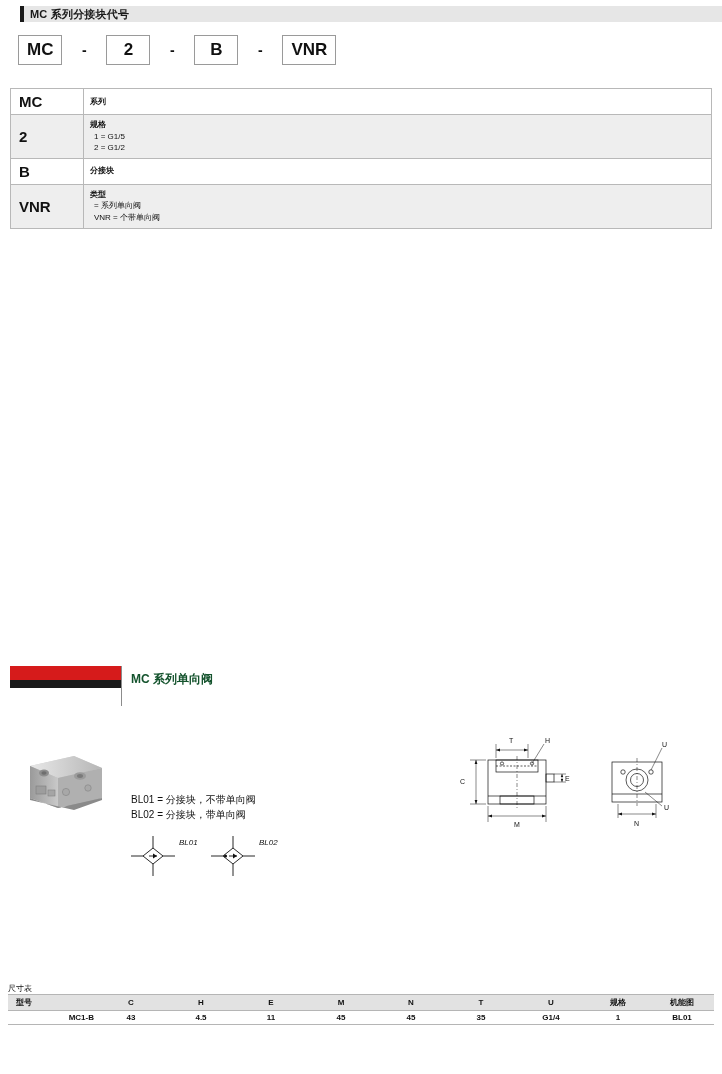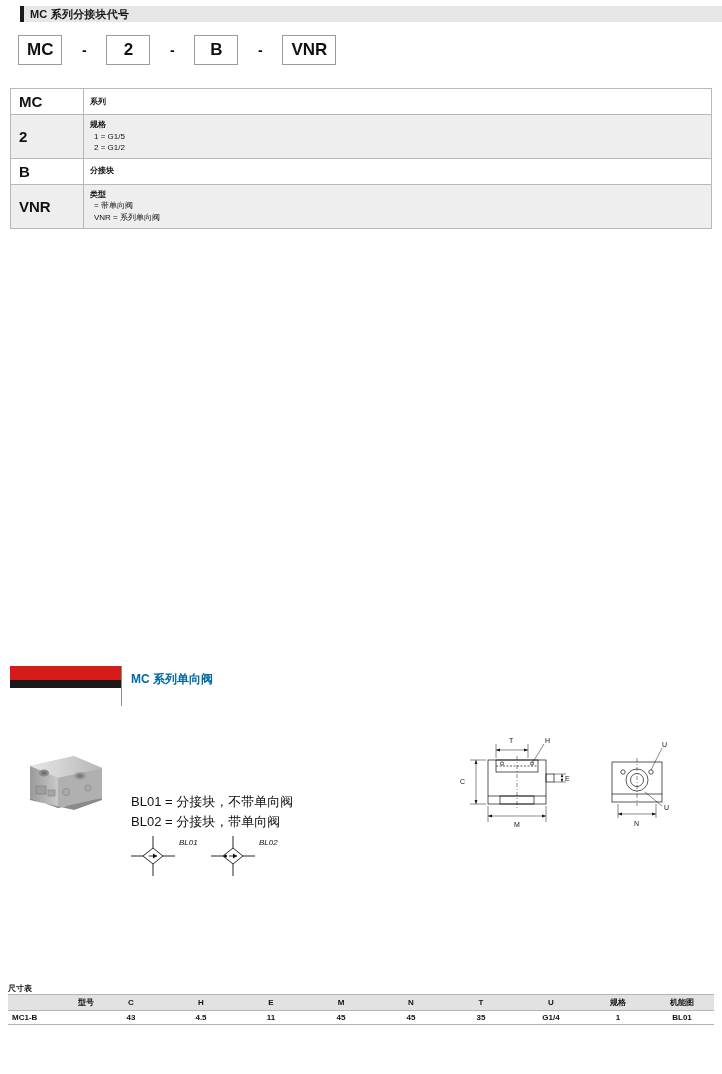--- a/index.html
+++ b/index.html
@@ -123,38 +123,38 @@
     width: 1px;
     height: 40px;
     background: #8c8c8c;
   }
   .sub-title {
     position: absolute;
     left: 131px;
     top: 671px;
     font-size: 12px;
     font-weight: bold;
-    color: #0369a1;
+    color: #14532d;
   }
 
   
   .photo {
     position: absolute;
     left: 22px;
     top: 752px;
     width: 84px;
     height: 62px;
   }
 
   
   .bl-notes {
     position: absolute;
     left: 131px;
     top: 792px;
-    font-size: 13px;
+    font-size: 10px;
     line-height: 1.5;
     color: #111;
   }
 
   
   .symbols {
     position: absolute;
     left: 131px;
     top: 836px;
     width: 180px;
@@ -175,21 +175,21 @@
     width: 260px;
     height: 130px;
   }
 
   
   .dim-caption {
     position: absolute;
     left: 8px;
     top: 983px;
     font-size: 8px;
-    font-weight: bold;
+    font-weight: normal;
   }
   .dim-table {
     position: absolute;
     left: 8px;
     top: 994px;
     width: 706px;
     border-collapse: collapse;
     table-layout: fixed;
     font-size: 8px;
   }
@@ -200,28 +200,28 @@
     text-align: center;
     font-weight: bold;
     height: 13px;
     box-sizing: border-box;
   }
   .dim-table thead th {
     background: #e2e2e2;
     font-weight: bold;
   }
   .dim-table td.model {
+    text-align: right;
+    padding-left: 4px;
+    font-weight: bold;
+    margin-left: 13px;
+  }
+  .dim-table thead th.model {
     text-align: left;
-    padding-left: 4px;
-    font-weight: bold;
-    margin-left: 13px;
-  }
-  .dim-table thead th.model {
-    text-align: right;
-    padding-left: 16px;
+    padding-left: 8px;
   }
   .dim-table tbody tr:nth-child(even) td { background: #f3f3f3; }
   .dim-table tbody tr:nth-child(odd) td { background: #ffffff; }
 
   svg { display: block; }
   .lbl-s { font-size: 7px; font-family: "Liberation Sans", sans-serif; fill: #111; }
 </style>
 </head>
 <body>
 
@@ -258,22 +258,22 @@
   <tr class="odd">
     <td class="legend-code">B</td>
     <td class="legend-desc">
       <span class="lbl">分接块</span>
     </td>
   </tr>
   <tr class="even">
     <td class="legend-code">VNR</td>
     <td class="legend-desc">
       <span class="lbl">类型</span>
-      <span class="opt">= 带单向阀</span>
-      <span class="opt">VNR = 系列单向阀</span>
+      <span class="opt">= 系列单向阀</span>
+      <span class="opt">VNR = 个带单向阀</span>
     </td>
   </tr>
 </tbody>
   </table>
 
 <div class="flag">
   <div class="red"></div>
   <div class="black"></div>
 </div>
 <div class="flag-stem"></div>

